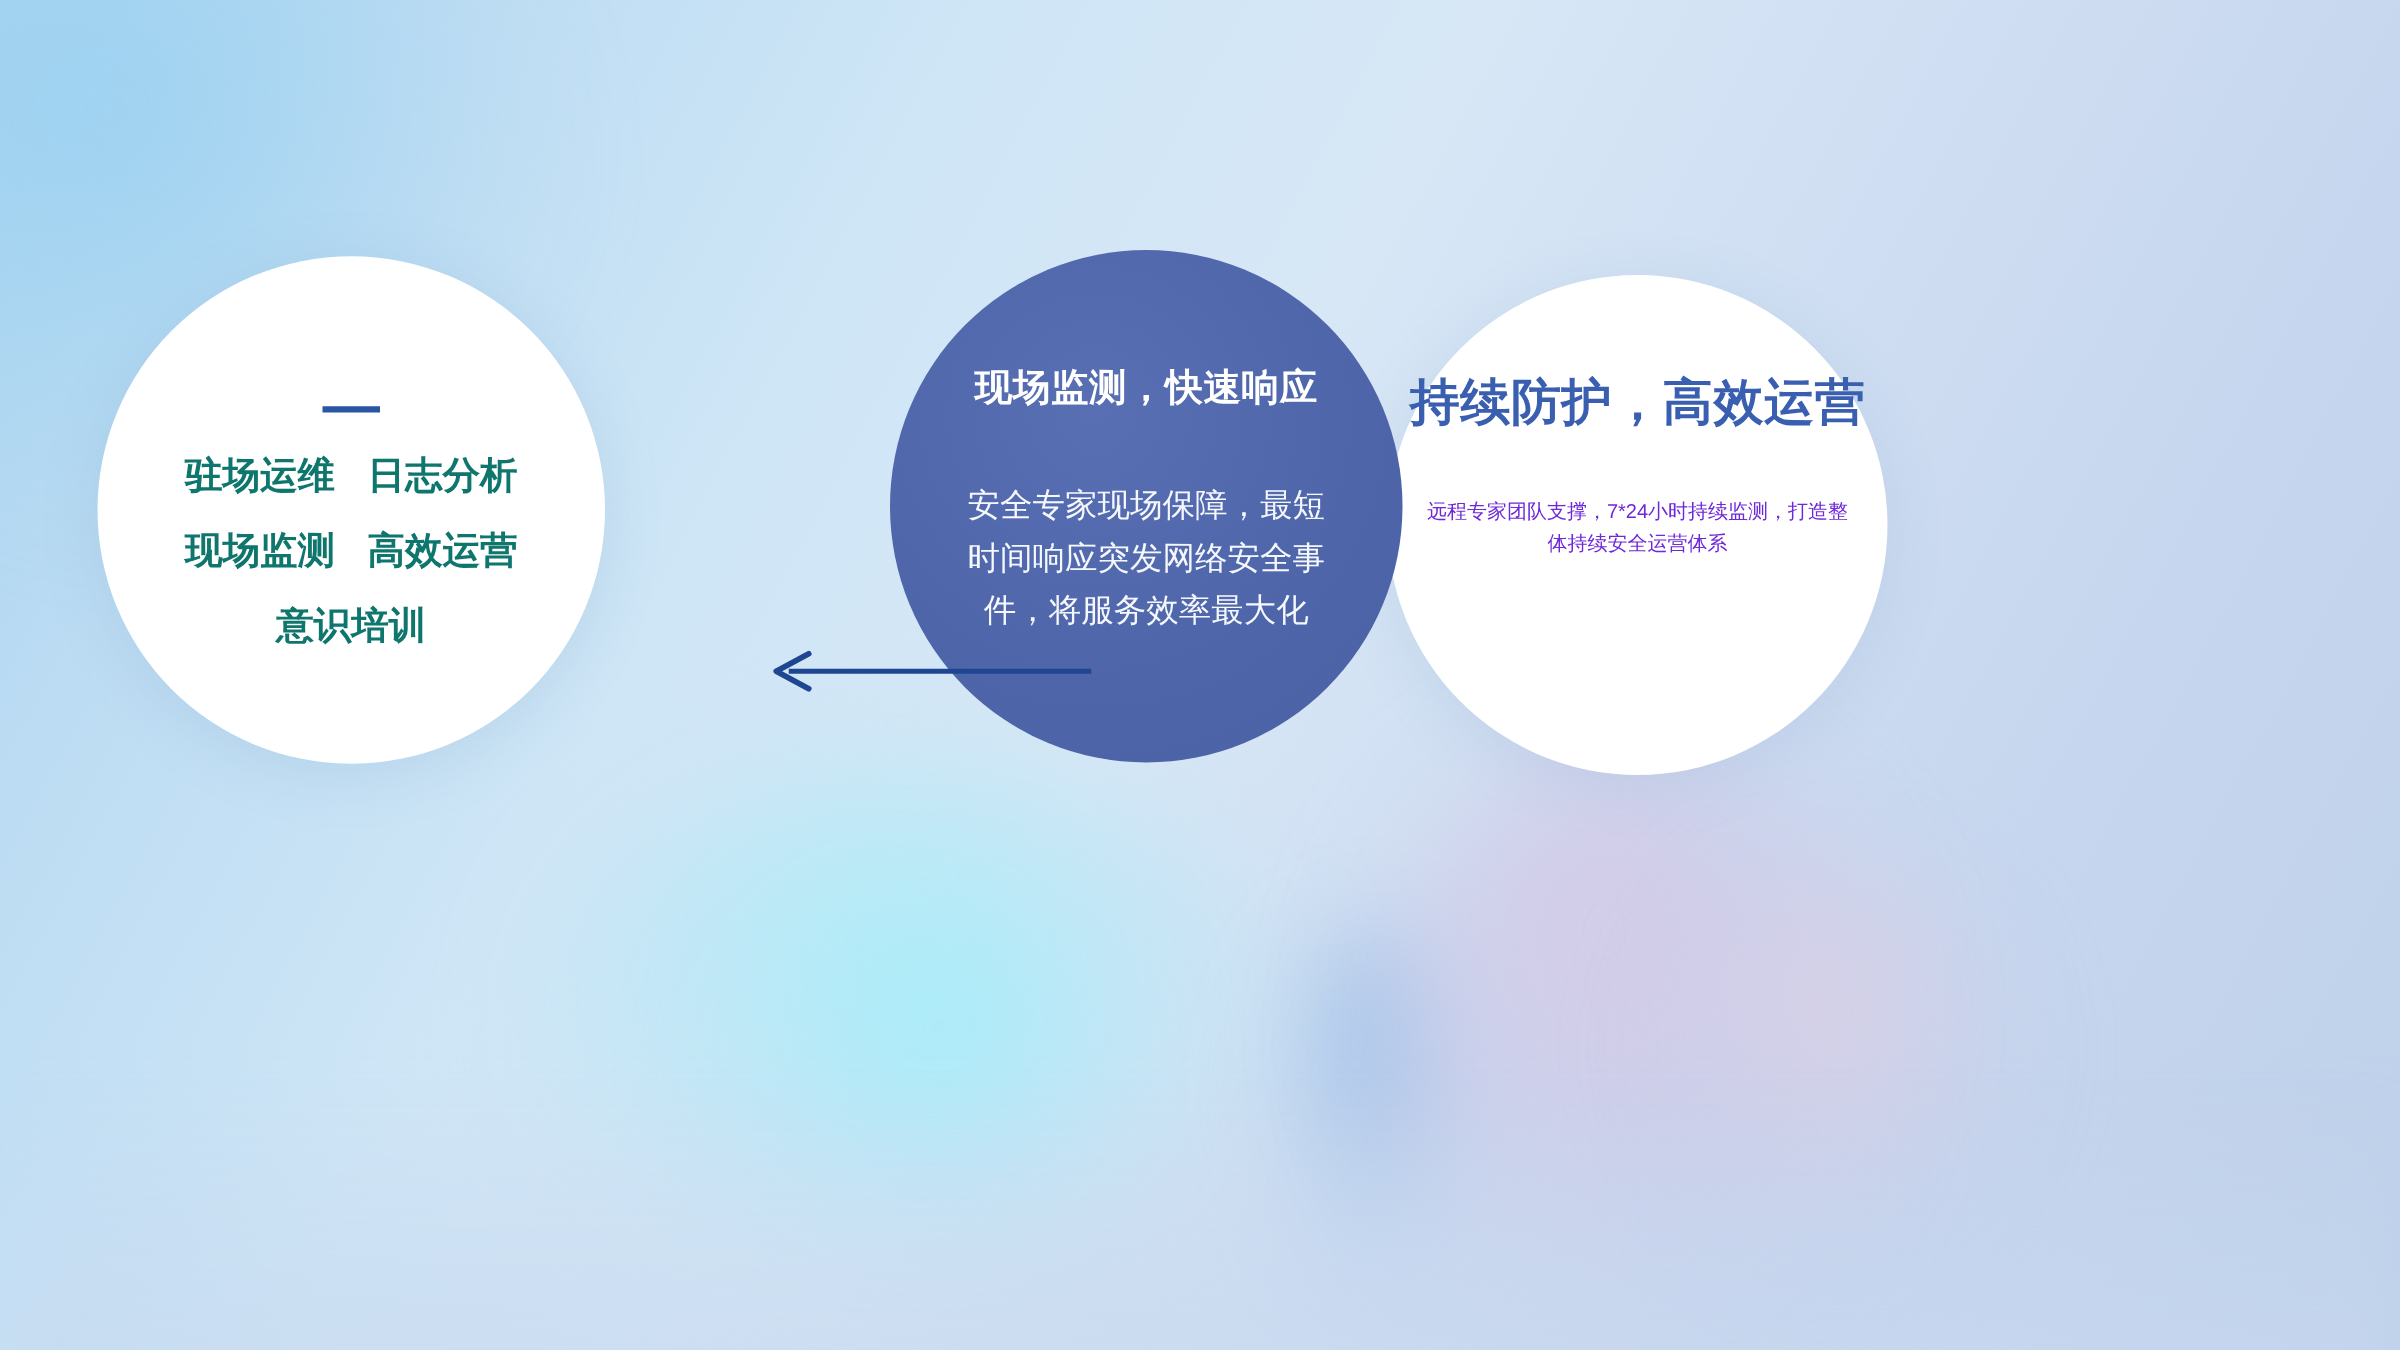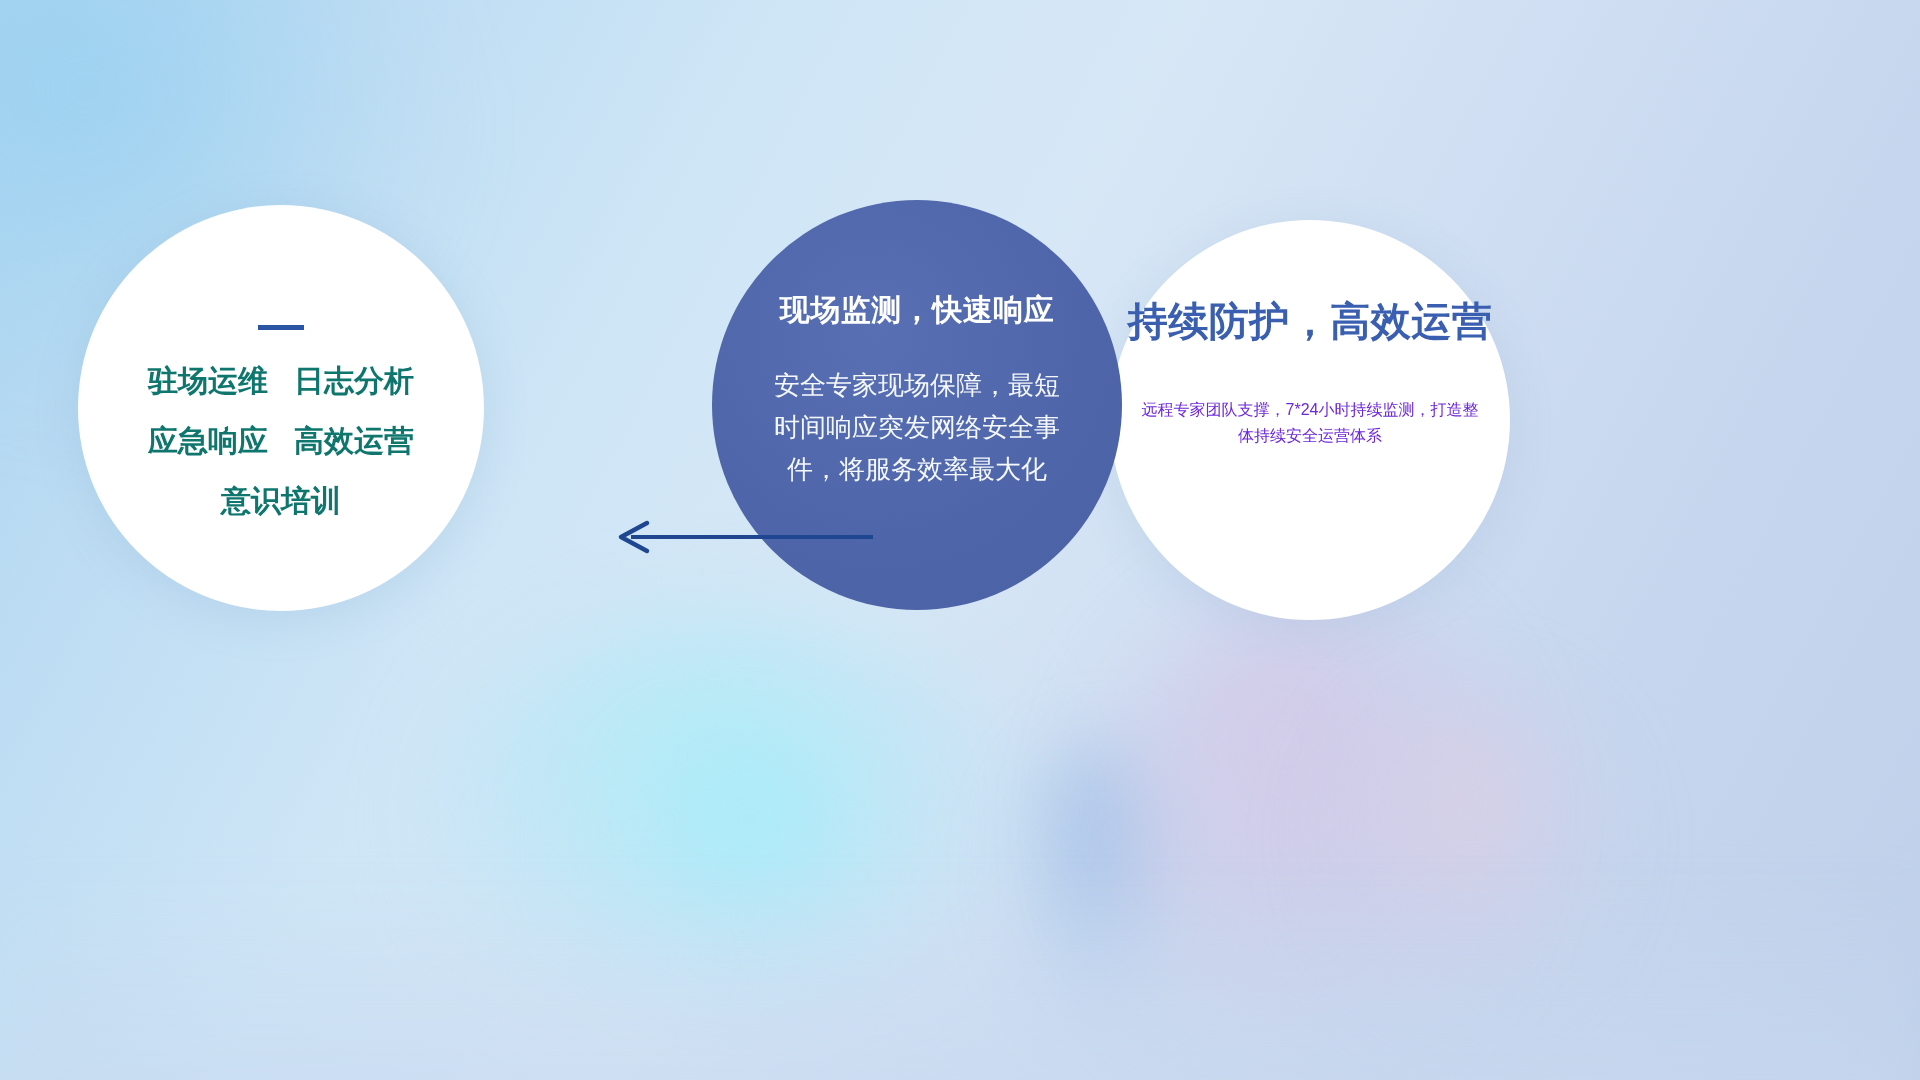--- a/index.html
+++ b/index.html
@@ -169,21 +169,21 @@
   
   .mid-title {
     color: #ffffff;
     font-weight: bold;
     font-size: 30px;
     letter-spacing: 0.5px;
     white-space: nowrap;
     text-align: center;
   }
   .mid-body {
-    margin-top: 33px;
+    margin-top: 52px;
     width: 292px;
     color: #f4f7fc;
     font-size: 26px;
     line-height: 1.62;
     text-align: center;
   }
 
   
   .right-title {
     color: #3a5fb0;
@@ -226,21 +226,21 @@
   <div class="glow glow-bottom"></div>
 
   <div class="circle circle-left">
     <div class="dash"></div>
     <div class="left-lines">
       <div class="left-row">
         <span>驻场运维</span>
         <span>日志分析</span>
       </div>
       <div class="left-row">
-        <span>应急响应</span>
+        <span>现场监测</span>
         <span>高效运营</span>
       </div>
       <div class="left-row single">
         <span>意识培训</span>
       </div>
     </div>
   </div>
 
   <div class="arrow">
     <svg width="270" height="44" viewBox="0 0 270 44" aria-hidden="true">

